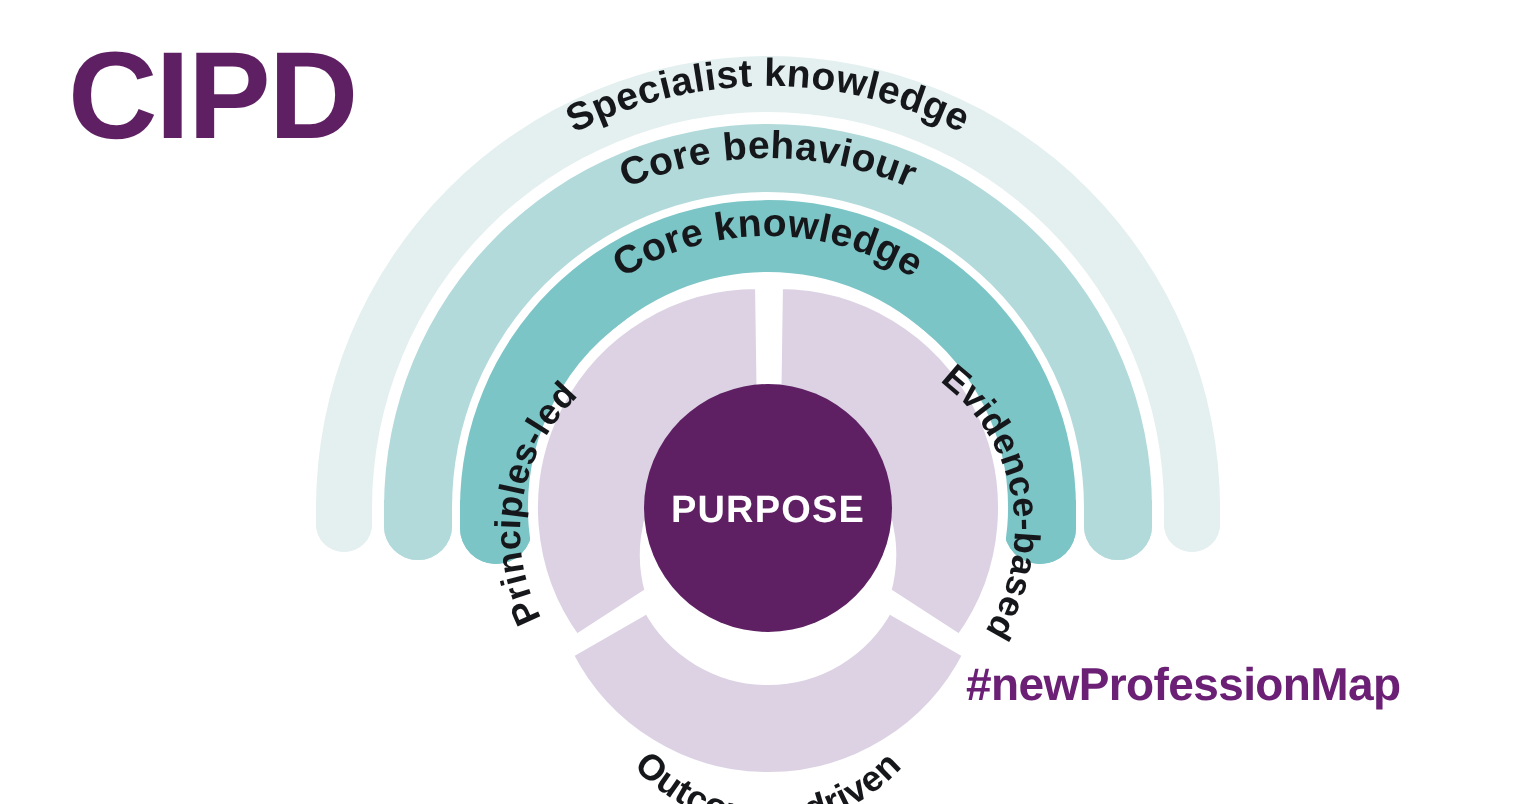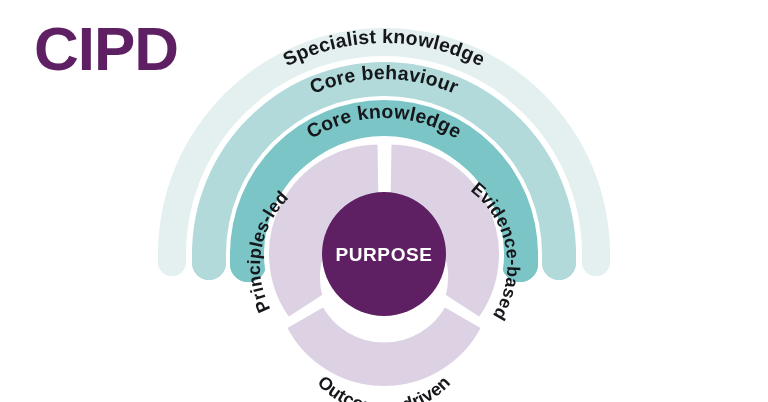--- a/index.html
+++ b/index.html
@@ -159,14 +159,15 @@
     <text class="ring-label">
       <textPath href="#pathEvidence" startOffset="50%" text-anchor="middle">Evidence-based</textPath>
     </text>
     <text class="ring-label">
       <textPath href="#pathOutcomes" startOffset="50%" text-anchor="middle">Outcomes-driven</textPath>
     </text>
 
     <text class="purpose-label" x="384" y="261" text-anchor="middle">PURPOSE</text>
   </svg>
 
+  <div class="hashtag">#newProfessionMap</div>
 
 </div>
 
 </body></html>

